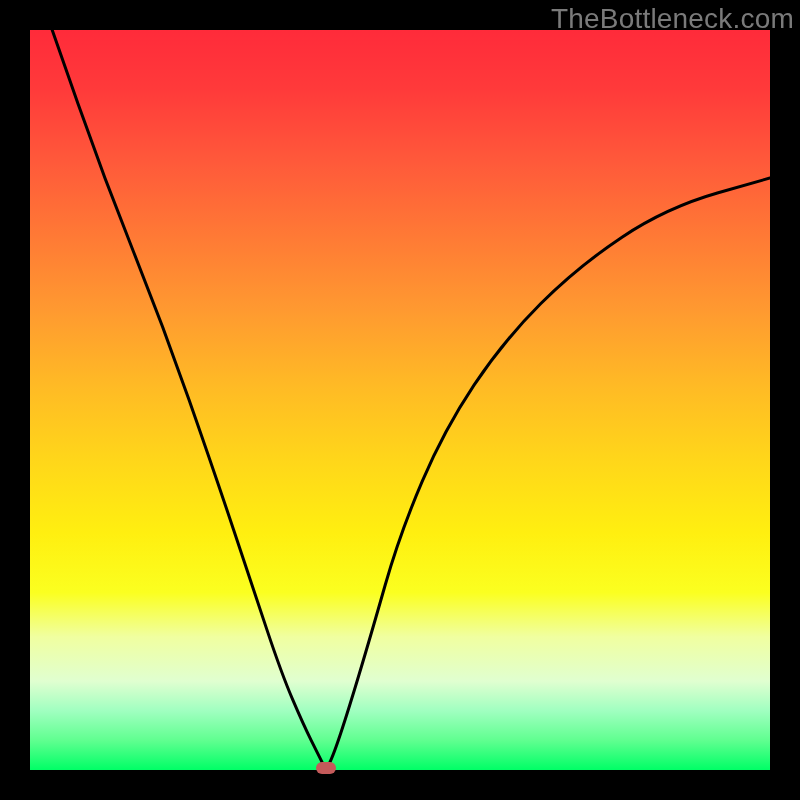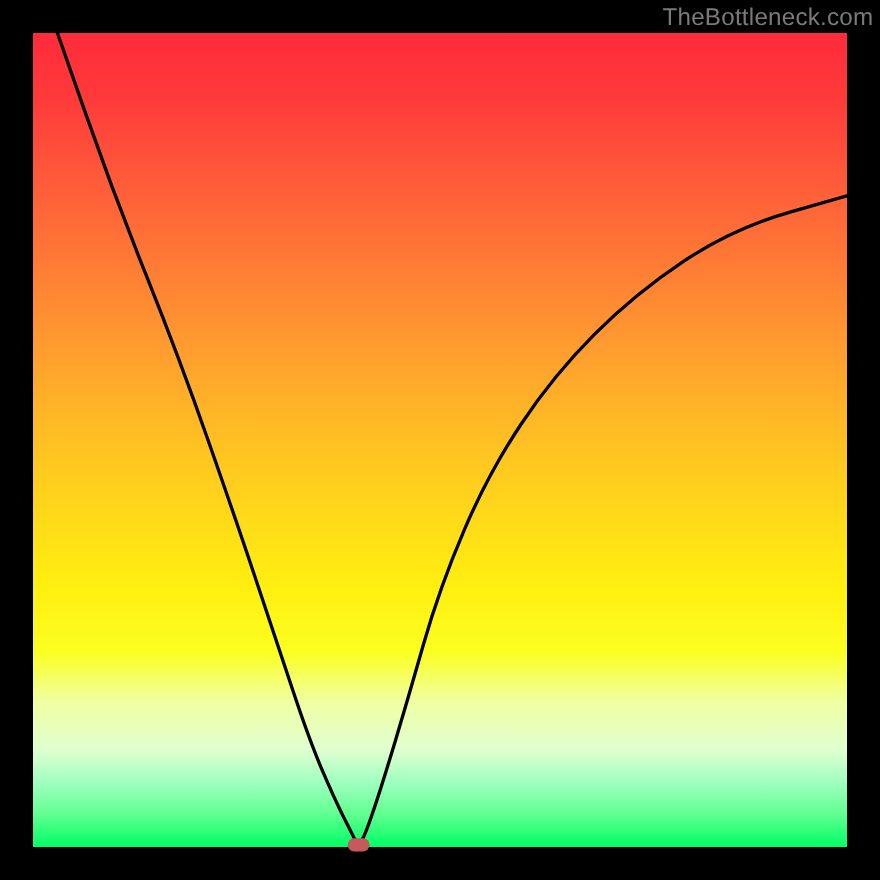--- a/index.html
+++ b/index.html
@@ -37,21 +37,21 @@
       #a0ffc0 92%,
       #60ff90 96%,
       #00ff66 100%
     );
   }
   .attribution {
     position: absolute;
     top: 3px;
     right: 6px;
     color: #7a7a7a;
-    font-size: 22px;
+    font-size: 28px;
     font-weight: 500;
     letter-spacing: 0.2px;
     z-index: 10;
   }
   svg.curve {
     position: absolute;
     left: 0;
     top: 0;
     width: 740px;
     height: 740px;

